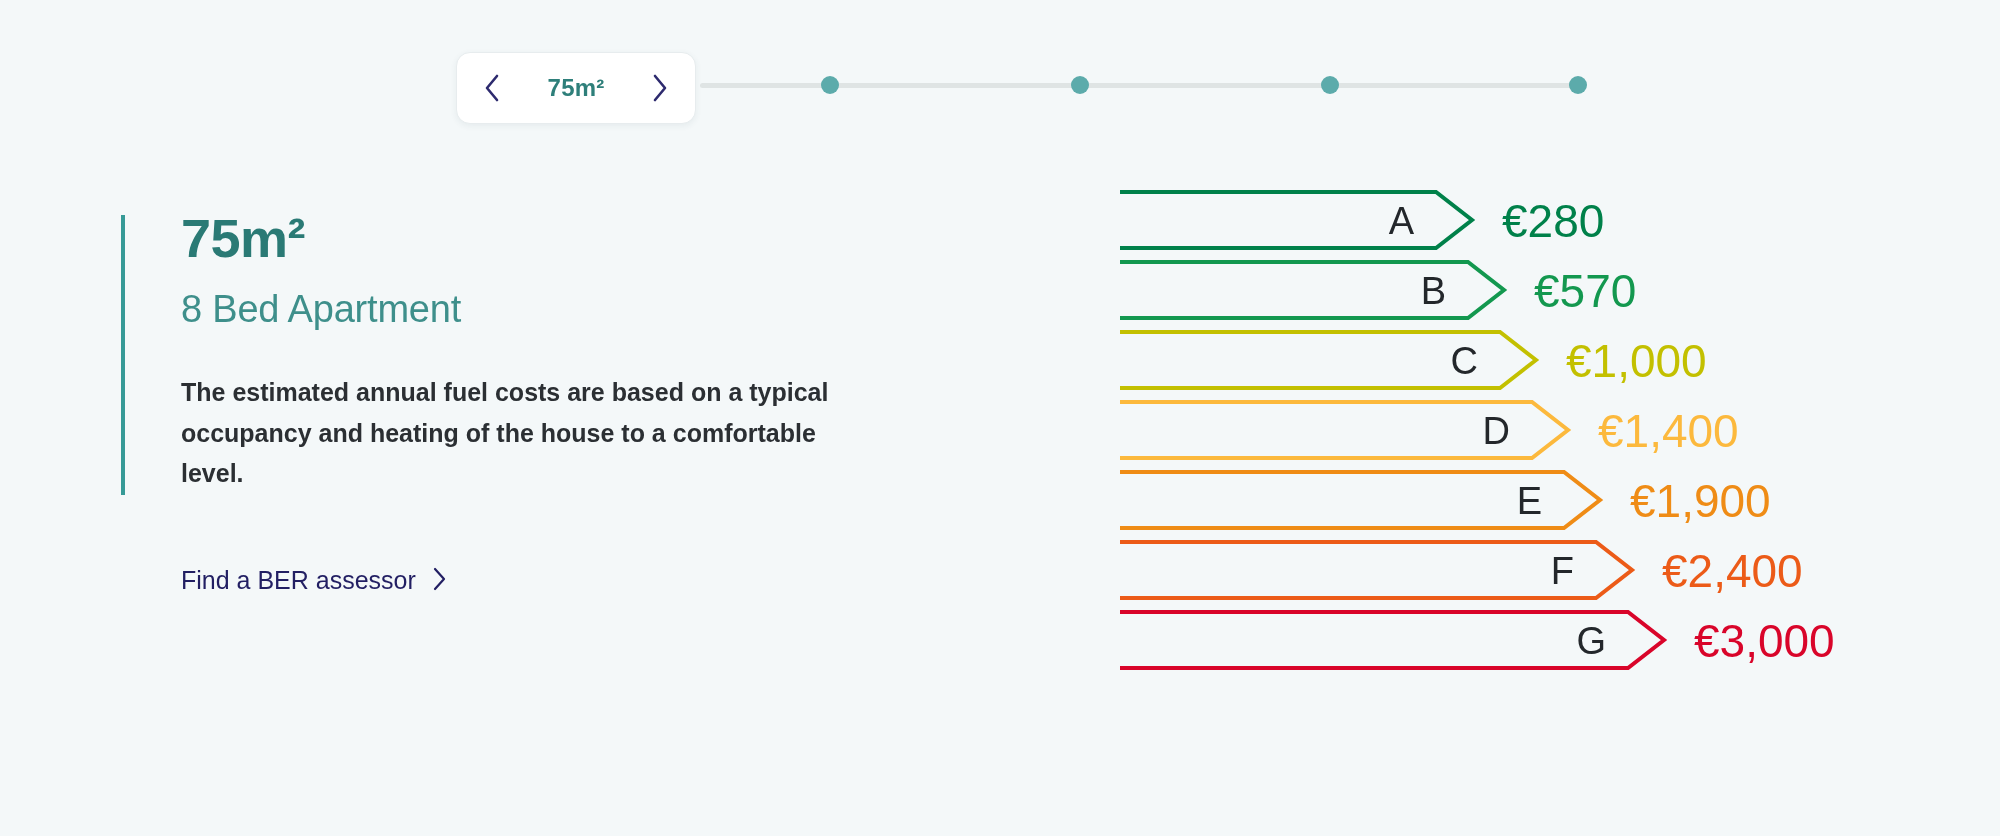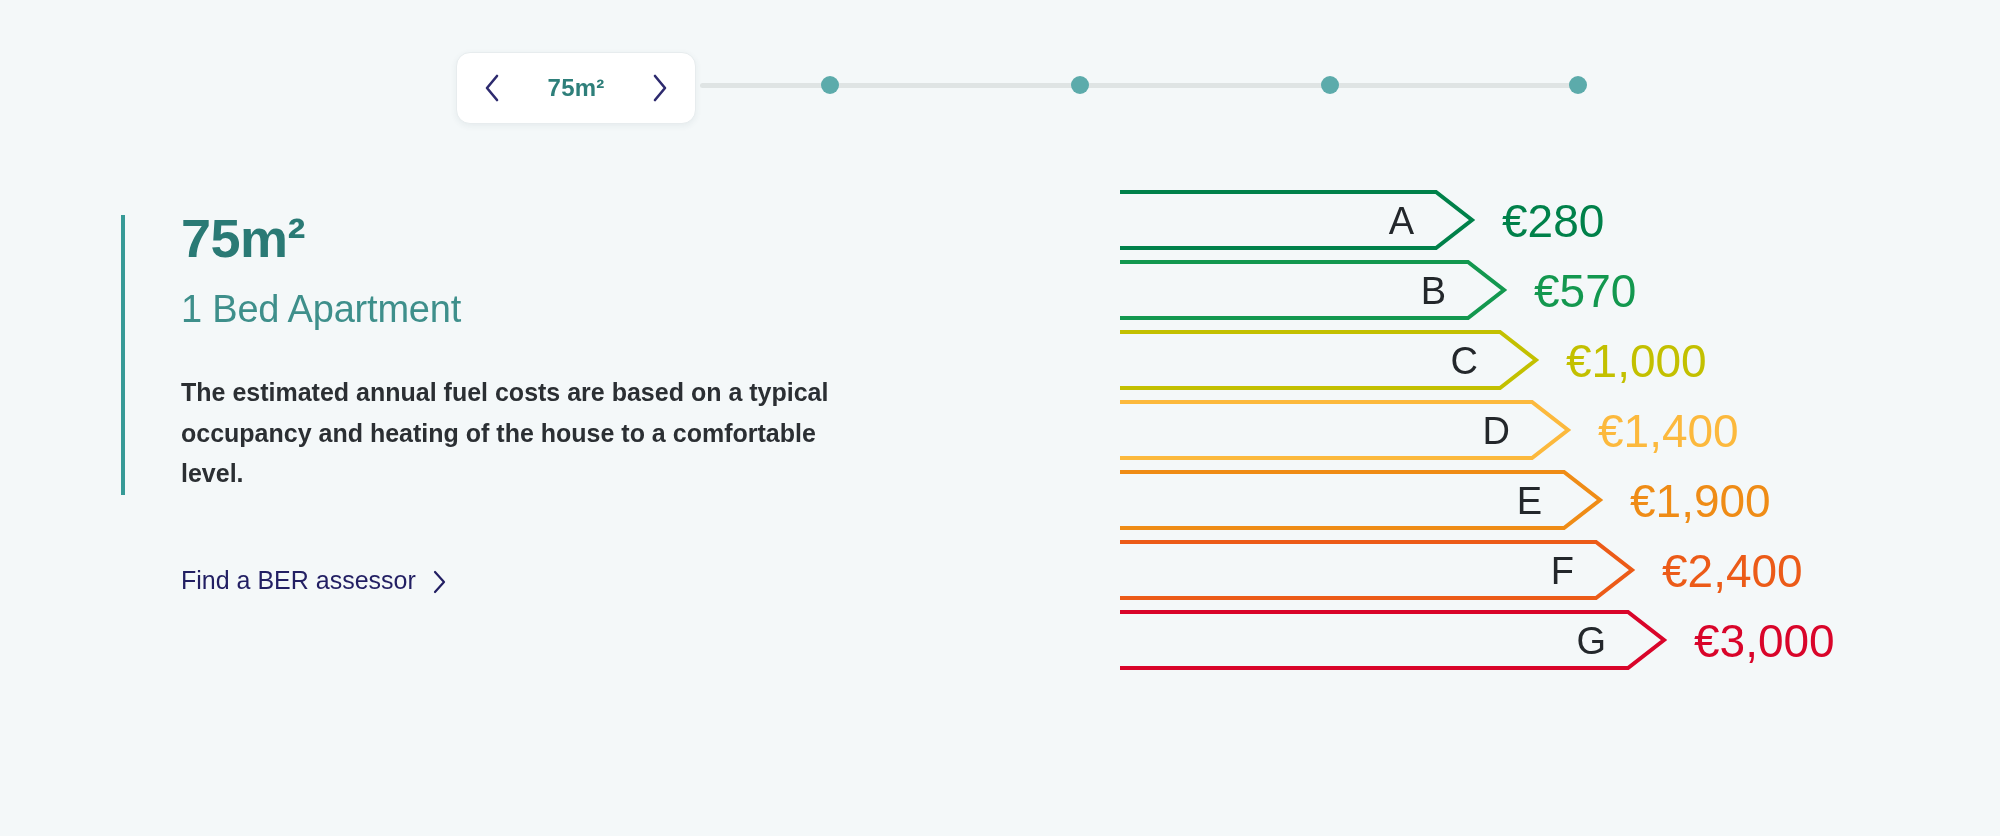--- a/index.html
+++ b/index.html
@@ -116,21 +116,21 @@
     color: #2b2f33;
     font-size: 25px;
     line-height: 1.62;
     margin: 0;
     padding-top: 42px;
     max-width: 720px;
     font-weight: bold;
   }
   #assessor-link {
     display: inline-flex;
-    align-items: flex-end;
+    align-items: flex-start;
     gap: 16px;
     margin-top: 72px;
     color: #221f63;
     font-size: 25px;
     text-decoration: none;
     cursor: pointer;
   }
   #assessor-link svg { display: block; }
 
   
@@ -176,21 +176,21 @@
         <path d="M4 3 L14 15 L4 27" stroke="#2d2a6e" stroke-width="2.6" stroke-linecap="round" stroke-linejoin="round"></path>
       </svg>
     </span>
   </div>
 </div>
 
 <div id="info-panel">
   <div id="accent-bar"></div>
   <div id="info-text">
     <h1 id="page-title">75m²</h1>
-    <h2 id="page-subtitle">1 Bed Apartment</h2>
+    <h2 id="page-subtitle">8 Bed Apartment</h2>
     <p id="info-description">The estimated annual fuel costs are based on a typical occupancy and heating of the house to a comfortable level.</p>
     <a id="assessor-link">
       <span>Find a BER assessor</span>
       <span>
         <svg width="16" height="26" viewBox="0 0 16 26" fill="none">
           <path d="M3 3 L12 13 L3 23" stroke="#221f63" stroke-width="2.2" stroke-linecap="round" stroke-linejoin="round"></path>
         </svg>
       </span>
     </a>
   </div>

